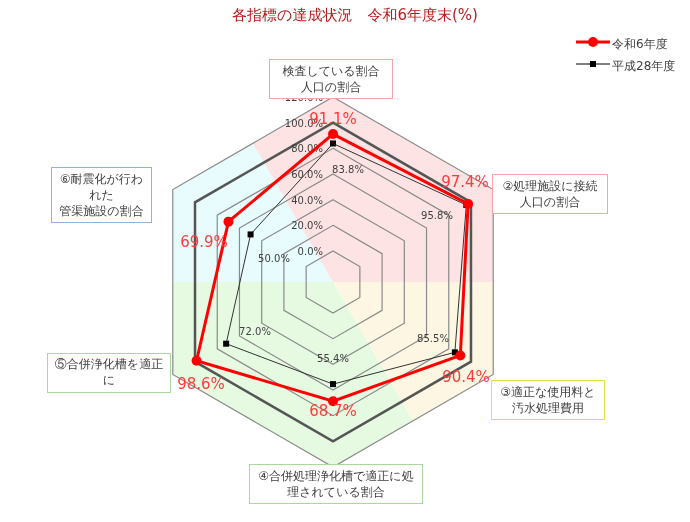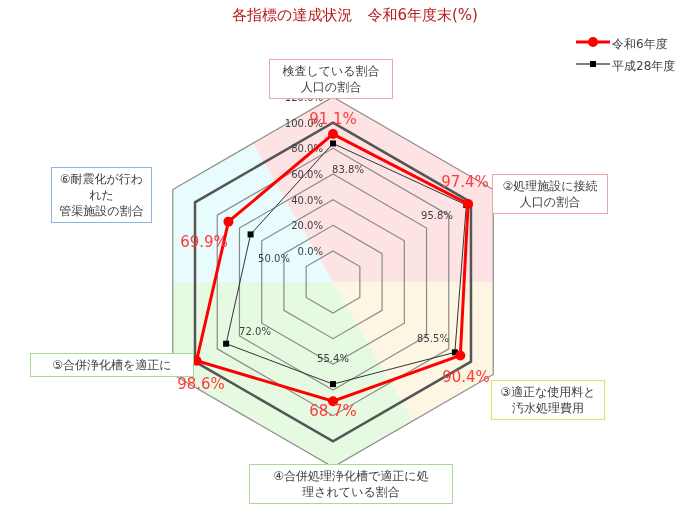--- a/index.html
+++ b/index.html
@@ -95,23 +95,23 @@
   <div>人口の割合</div>
 </div>
 <div class="cat-box" style="left:492px;top:174px;width:116px;border:1px solid #f4a6a6;">
   <div>②処理施設に接続</div>
   <div>人口の割合</div>
 </div>
 <div class="cat-box" style="left:491px;top:350px;width:114px;border:1px solid #e6e04a;margin-top:30px;">
   <div>③適正な使用料と</div>
   <div>汚水処理費用</div>
 </div>
-<div class="cat-box" style="left:249px;top:464px;width:204px;border:1px solid #a9d89a;">
+<div class="cat-box" style="left:249px;top:464px;width:174px;border:1px solid #a9d89a;">
   <div>④合併処理浄化槽で適正に処</div>
   <div>理されている割合</div>
 </div>
-<div class="cat-box" style="left:30px;top:353px;width:164px;border:1px solid #a9d89a;">
+<div class="cat-box" style="left:47px;top:353px;width:124px;border:1px solid #a9d89a;font-family:Liberation Mono, monospace;">
   <div>⑤合併浄化槽を適正に</div>
 </div>
 <div class="cat-box" style="left:51px;top:167px;width:101px;border:1px solid #8fb4e3;">
   <div>⑥耐震化が行われた</div>
   <div>管渠施設の割合</div>
 </div>
 
 </body></html>

